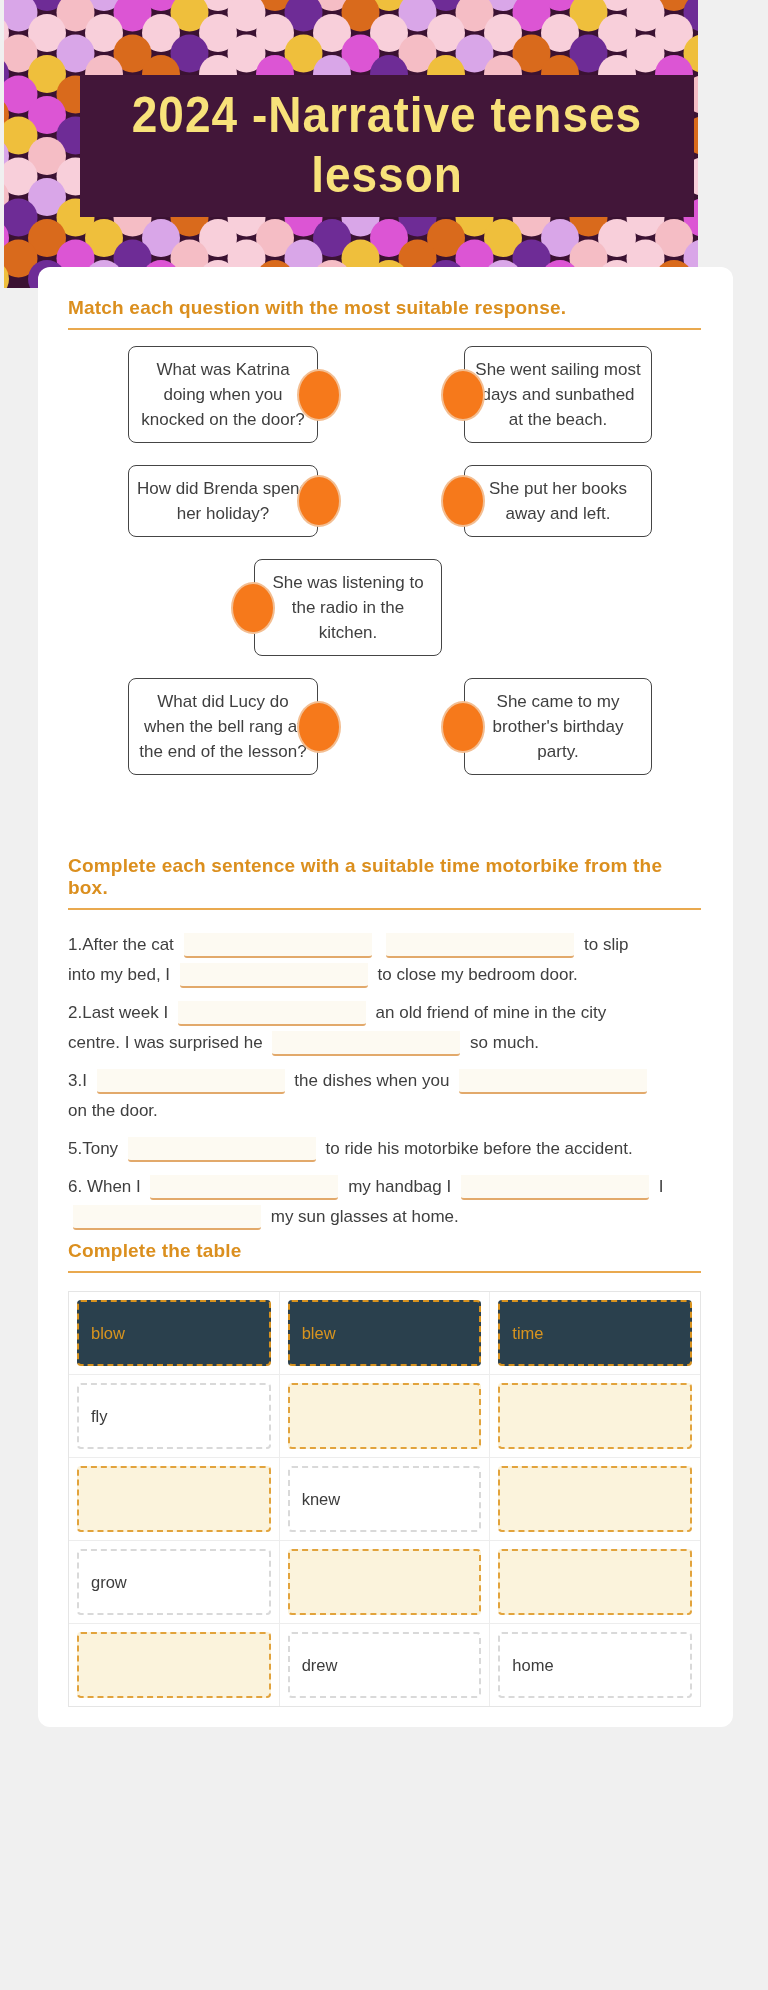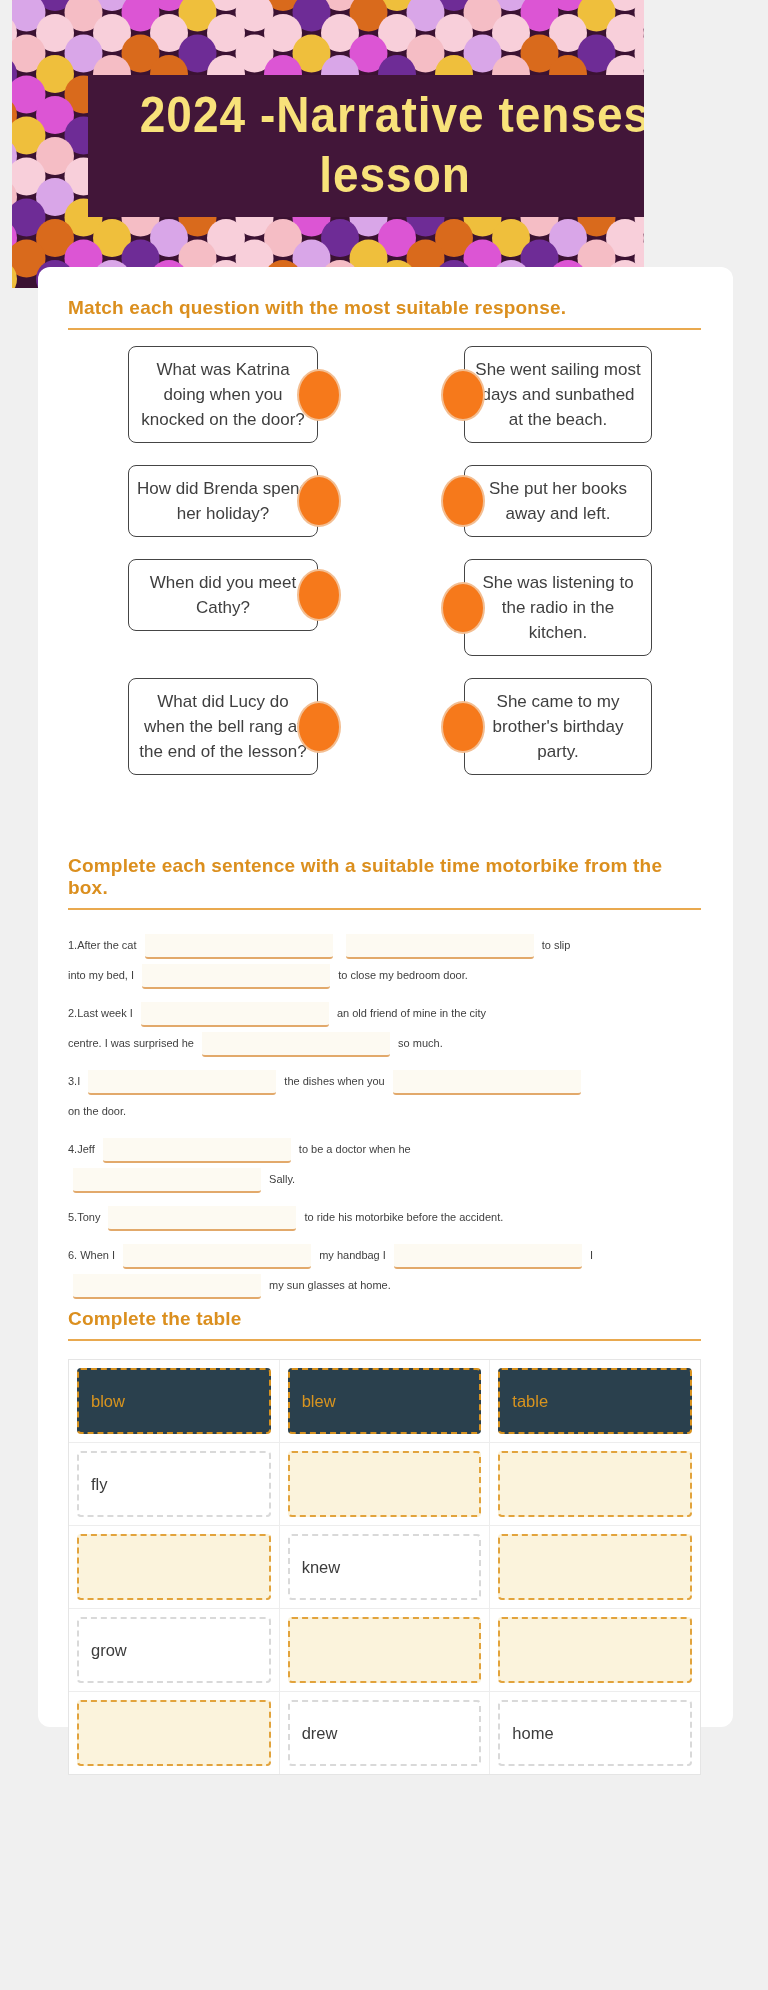--- a/index.html
+++ b/index.html
@@ -3,21 +3,21 @@
 <meta charset="utf-8">
 <style>
   html,body{margin:0;padding:0;}
   body{
     width:768px;height:1990px;position:relative;overflow:hidden;
     background:var(--page-bg,#F0F0F0);
     font-family:"Liberation Sans",sans-serif;
     color:var(--body-text,#3F3F3F);
   }
   
-  .header{position:absolute;left:12px;top:0;width:632px;height:288px;background:var(--pattern-bg,#3B1232);overflow:hidden;}
+  .header{position:absolute;left:4px;top:0;width:694px;height:288px;background:var(--pattern-bg,#3B1232);overflow:hidden;}
   .dots-svg{position:absolute;left:0;top:0;width:768px;height:288px;display:block;}
   .banner{
     position:absolute;left:76px;top:75px;width:614px;height:142px;
     background:var(--banner-bg,#421639);
     display:flex;flex-direction:column;justify-content:center;align-items:center;
   }
   .banner .t{
     font-size:46px;font-weight:bold;letter-spacing:1px;line-height:1.3;
     color:var(--title-text,#F8E27A);transform:scaleY(1.08);
   }
@@ -46,21 +46,21 @@
     position:absolute;width:44px;height:52px;border-radius:50%;
     background:var(--connector-fill,#F6791B);
     border:2px solid var(--connector-ring,#F3BE92);
     top:50%;transform:translateY(-50%);box-sizing:border-box;cursor:pointer;
   }
   .qbox .connector{right:-24px;}
   .abox .connector{left:-24px;}
   
   .section-fill{margin-top:80px;}
   .sentences{margin-top:20px;}
-  .sentence{margin:0 0 8px;font-size:11px;line-height:30px;color:var(--body-text,#3F3F3F);}
+  .sentence{margin:0 0 8px;font-size:17px;line-height:30px;color:var(--body-text,#3F3F3F);}
   .blank{
     display:inline-block;width:188px;height:25px;box-sizing:border-box;
     background:var(--blank-bg,#FDFAF2);
     border:0;border-bottom:2px solid var(--blank-underline,#E2A96B);
     border-radius:0 0 3px 3px;margin:0 5px;vertical-align:middle;
     font:inherit;color:inherit;outline:none;padding:0 6px;
   }
   
   .section-table{}
   .vtable{
@@ -336,24 +336,20 @@
       <span class="qt">How did Brenda spend her holiday?</span>
       <span class="connector"></span>
     </div>
     <div class="mbox abox">
       <span class="at">She put her books away and left.</span>
       <span class="connector"></span>
     </div>
   </div>
 
   <div class="pair">
-    <div class="mbox qbox">
-      <span class="qt">When did you meet Cathy?</span>
-      <span class="connector"></span>
-    </div>
     <div class="mbox abox">
       <span class="at">She was listening to the radio in the kitchen.</span>
       <span class="connector"></span>
     </div>
   </div>
 
   <div class="pair">
     <div class="mbox qbox">
       <span class="qt">What did Lucy do when the bell rang at the end of the lesson?</span>
       <span class="connector"></span>
@@ -366,38 +362,37 @@
 </div>
   </div>
 
   <div class="section-fill">
     <div class="sec-heading">Complete each sentence with a suitable time motorbike from the box.</div>
     <div class="rule"></div>
     <div class="sentences" id="sentences">
         <p class="sentence">1.After the cat <input type="text" class="blank" style=""> <input type="text" class="blank" style=""> to slip<br>into my bed, I <input type="text" class="blank" style=""> to close my bedroom door.</p>
         <p class="sentence">2.Last week I <input type="text" class="blank" style=""> an old friend of mine in the city<br>centre. I was surprised he <input type="text" class="blank" style=""> so much.</p>
         <p class="sentence">3.I <input type="text" class="blank" style=""> the dishes when you <input type="text" class="blank" style=""><br>on the door.</p>
-        <p class="sentence">4.Jeff <input type="text" class="blank" style=""> to be a doctor when he<br><input type="text" class="blank" style=""> Sally.</p>
         <p class="sentence">5.Tony <input type="text" class="blank" style=""> to ride his motorbike before the accident.</p>
         <p class="sentence">6. When I <input type="text" class="blank" style=""> my handbag I <input type="text" class="blank" style=""> I<br><input type="text" class="blank" style=""> my sun glasses at home.</p>
       </div>
   </div>
 
   <div class="section-table">
     <div class="sec-heading">Complete the table</div>
     <div class="rule"></div>
     <div class="vtable" id="vtable">
         <div class="cell">
           <div class="slot prefilled">blow</div>
         </div>
         <div class="cell">
           <div class="slot prefilled">blew</div>
         </div>
         <div class="cell">
-          <div class="slot prefilled">table</div>
+          <div class="slot prefilled">time</div>
         </div>
         <div class="cell">
           <div class="slot given">fly</div>
         </div>
         <div class="cell">
           <div class="slot empty"></div>
         </div>
         <div class="cell">
           <div class="slot empty"></div>
         </div>

